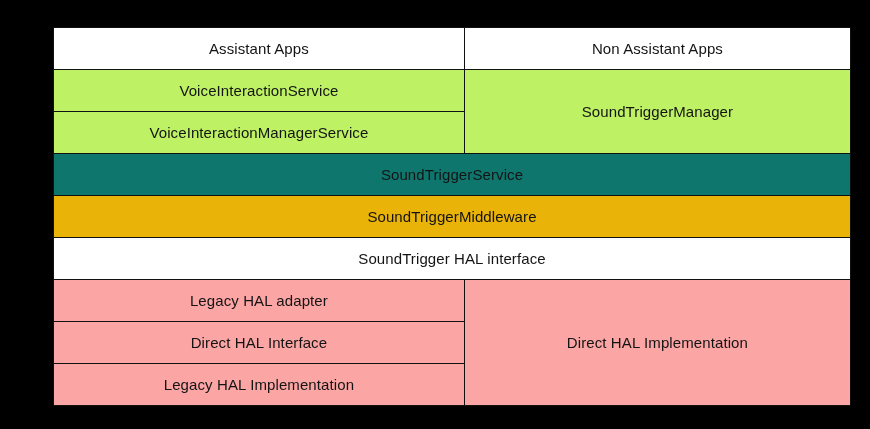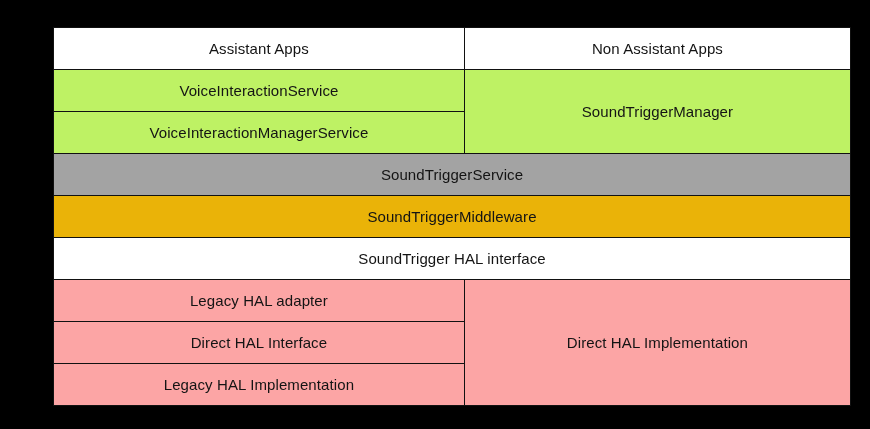--- a/index.html
+++ b/index.html
@@ -42,21 +42,21 @@
     padding: 0;
     height: 42px;
     box-sizing: border-box;
     letter-spacing: 0.1px;
   }
   .col-left  { width: 399px; }
   .col-right { width: 375px; }
 
   .fill-white  { background: #ffffff; margin-left: 24px; }
   .fill-peach  { background: #bef264; }
-  .fill-blue   { background: #a3a3a3; }
+  .fill-blue   { background: #0f766e; }
   .fill-yellow { background: #eab308; }
   .fill-green  { background: #fca5a5; }
 </style>
 </head>
 <body>
 
 <div class="canvas">
   <table class="diagram-table">
     <tbody>
       <tr>

